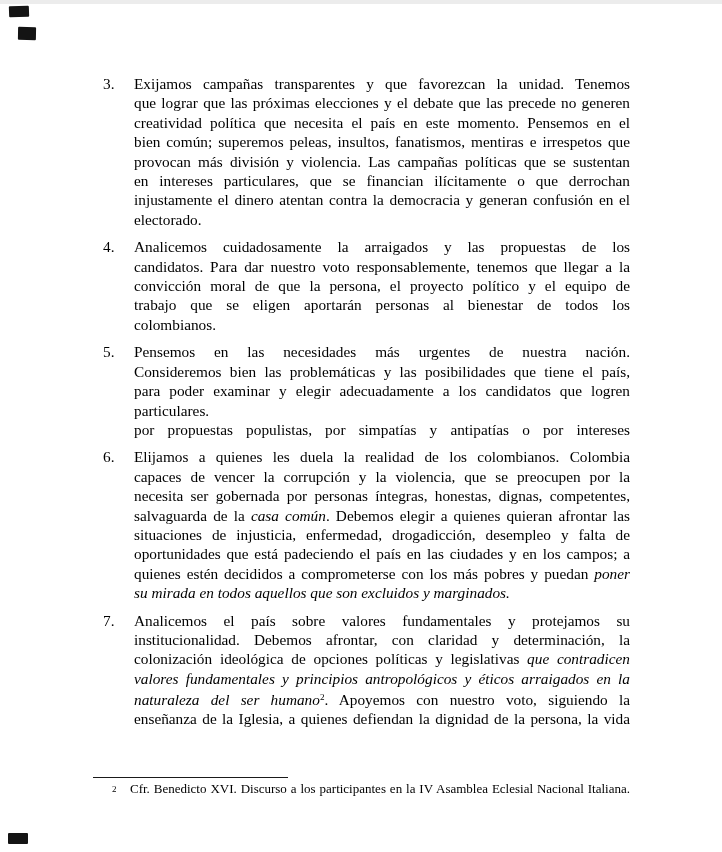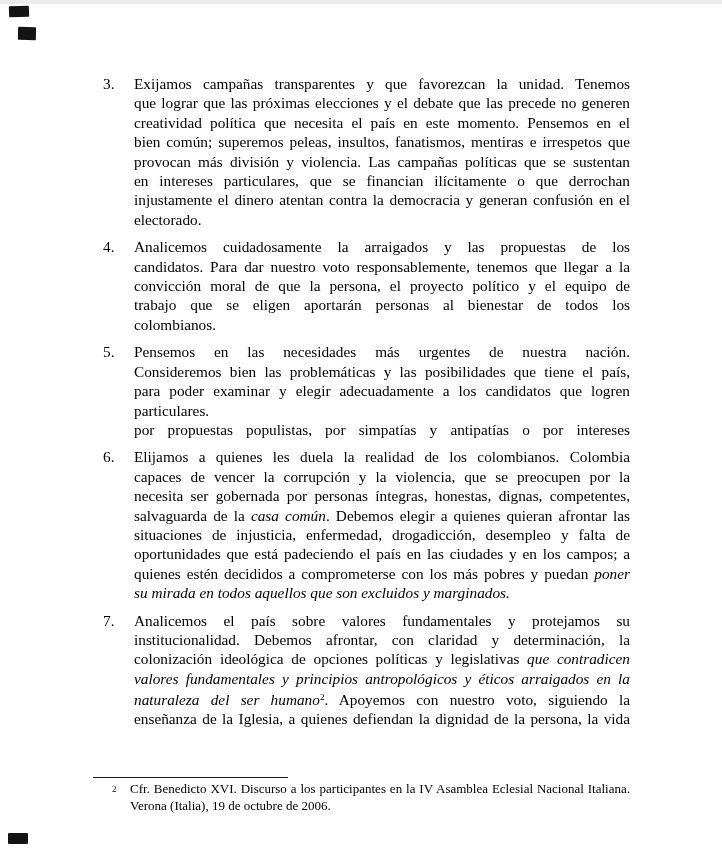--- a/index.html
+++ b/index.html
@@ -82,14 +82,13 @@
       <div class="line"><span class="i ">valores fundamentales y principios antropológicos y éticos arraigados en la</span></div>
       <div class="line"><span class="i ">naturaleza del ser humano</span><span class="sup">2</span><span>. Apoyemos con nuestro voto, siguiendo la</span></div>
       <div class="line"><span>enseñanza de la Iglesia, a quienes defiendan la dignidad de la persona, la vida</span></div>
     </div>
   </div>
 
 <div class="fn-sep"></div>
 <div class="fn-marker">2</div>
 <div class="footnote">
   <div class="fline">Cfr. Benedicto XVI. Discurso a los participantes en la IV Asamblea Eclesial Nacional Italiana.</div>
-  <div class="fline endline">Verona (Italia), 19 de octubre de 2006.</div>
 </div>
 
 </body></html>

